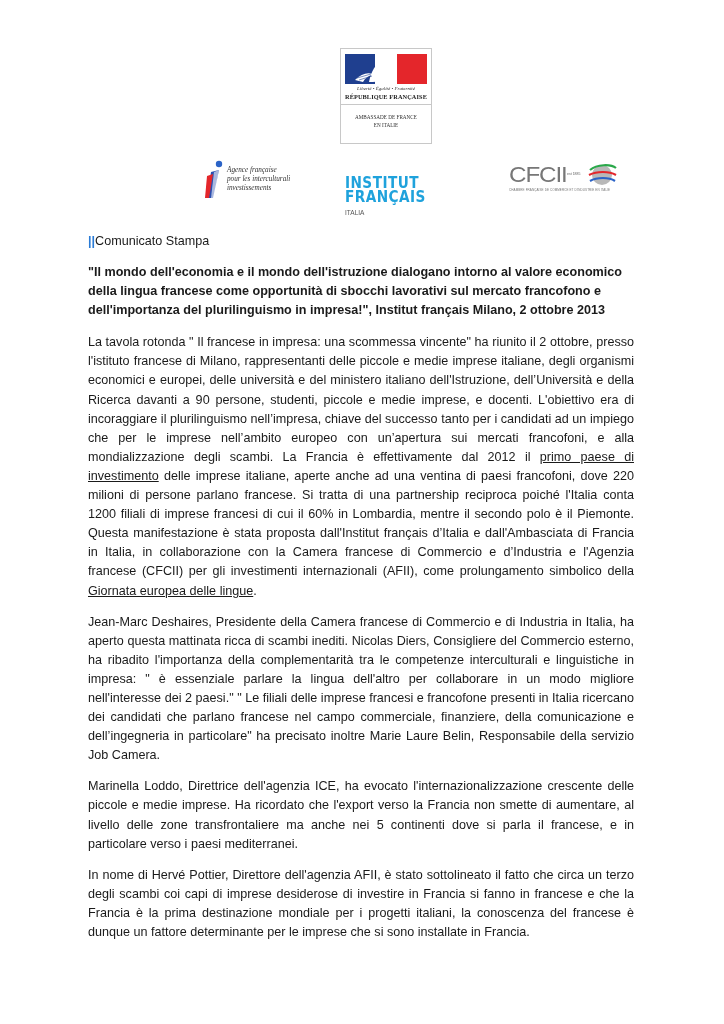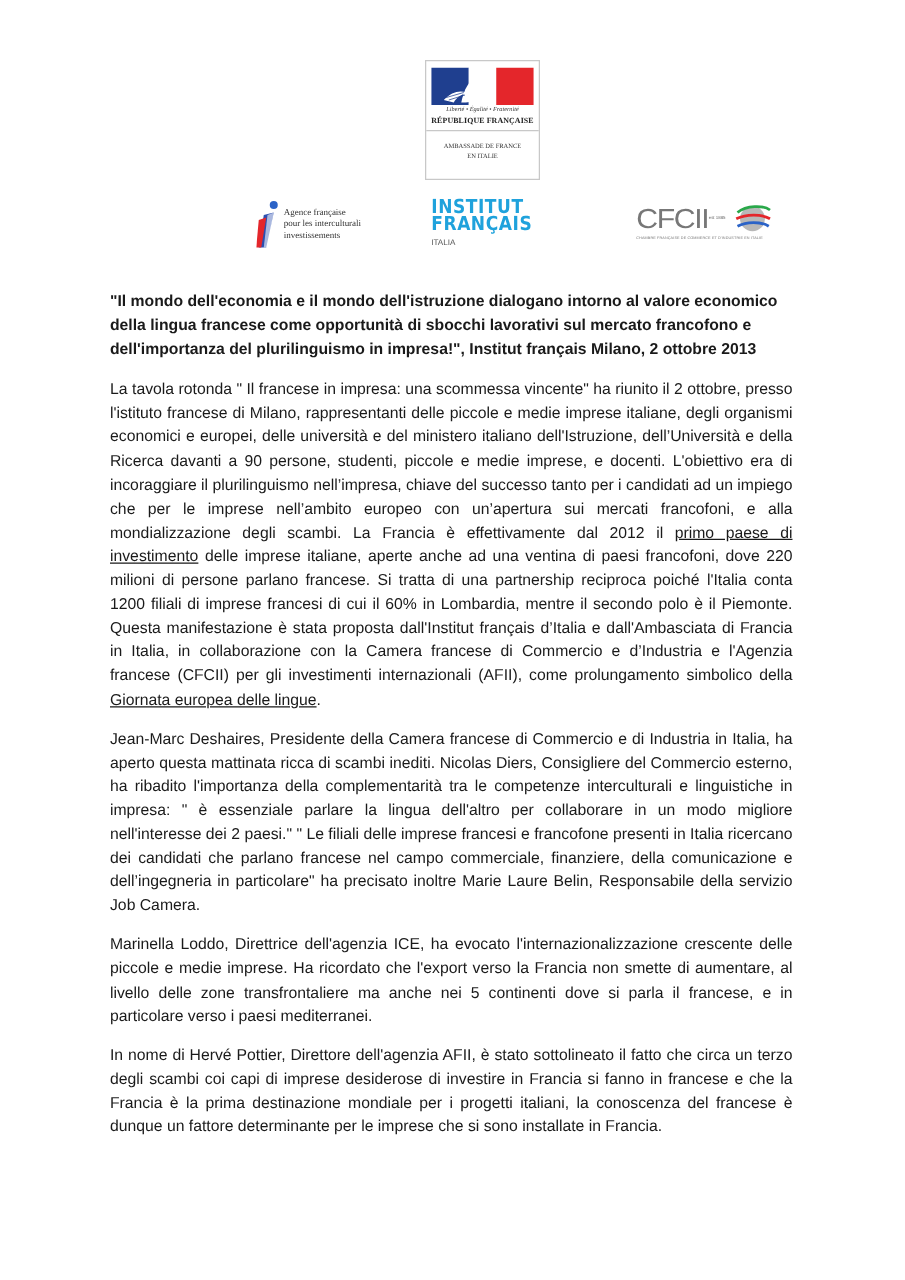--- a/index.html
+++ b/index.html
@@ -15,24 +15,24 @@
   .embassy .rf { position: absolute; left: 0; top: 44px; width: 100%; text-align: center;
                  font-family: "Liberation Serif", serif; font-size: 6.3px; font-weight: bold; color: #222; letter-spacing: 0.1px; }
   .embassy .sep { position: absolute; left: 0; top: 55px; width: 100%; height: 1px; background: #c8c8c8; }
   .embassy .amb { position: absolute; left: 0; top: 64px; width: 100%; text-align: center;
                   font-family: "Liberation Serif", serif; font-size: 5.2px; color: #333; line-height: 8px; }
 
   
   .afii { position: absolute; left: 205px; top: 160px; width: 110px; height: 40px; }
   .afii svg { position: absolute; left: 0; top: 0; }
   .afii .txt { position: absolute; left: 22px; top: 6px; font-family: "Liberation Serif", serif;
-               font-size: 7.2px; line-height: 9px; color: #333; }
+               font-size: 7.2px; line-height: 9px; color: #333; font-style: italic; }
 
   
-  .ifl { position: absolute; left: 345px; top: 158px; width: 90px; height: 50px; }
+  .ifl { position: absolute; left: 345px; top: 176px; width: 90px; height: 50px; }
   .ifl .l1, .ifl .l2 { font-family: "DejaVu Sans", sans-serif; font-weight: bold; color: #1fa2dc;
                        font-size: 15.5px; line-height: 14px; letter-spacing: 0.5px; transform: scaleX(0.88); transform-origin: left; }
   .ifl .l3 { font-family: "Liberation Sans", sans-serif; font-size: 6.5px; color: #555; margin-top: 5px; }
 
   
   .cfcii { position: absolute; left: 472px; top: 162px; width: 110px; height: 34px; margin-left: 37px; }
   .cfcii .big { position: absolute; left: 0; top: 0; font-family: "Liberation Sans", sans-serif;
                 font-size: 22px; color: #777; letter-spacing: -1px; transform: scaleX(1.1); transform-origin: left; }
   .cfcii .yr { position: absolute; left: 58px; top: 10px; font-size: 3.5px; color: #666; }
   .cfcii .sub { position: absolute; left: 0; top: 26px; font-size: 3px; color: #777; white-space: nowrap; letter-spacing: 0.1px; }
@@ -95,20 +95,23 @@
   <svg width="30" height="26" viewBox="0 0 30 26">
     <circle cx="15" cy="13" r="10" fill="#b8b8b8"></circle>
     <path d="M3 8 C10 2 24 2 29 6" stroke="#2aa84a" stroke-width="2.2" fill="none"></path>
     <path d="M2 13 C10 9 22 9 29 13" stroke="#e4262b" stroke-width="2.2" fill="none"></path>
     <path d="M3 19 C10 15 22 15 28 19" stroke="#2b63c7" stroke-width="2.2" fill="none"></path>
   </svg>
   <div class="sub">CHAMBRE FRANÇAISE DE COMMERCE ET D'INDUSTRIE EN ITALIE</div>
 </div>
 
 <div class="content">
+  <div class="label-row">
+    <span class="bars">||</span><span>Comunicato Stampa</span>
+  </div>
   <div class="headline">"Il mondo dell'economia e il mondo dell'istruzione dialogano intorno al valore economico della lingua francese come opportunità di sbocchi lavorativi sul mercato francofono e dell'importanza del plurilinguismo in impresa!", Institut français Milano, 2 ottobre 2013</div>
 
   <p class="para"><span>La tavola rotonda " Il francese in impresa: una scommessa vincente" ha riunito il 2 ottobre, presso l'istituto francese di Milano, rappresentanti delle piccole e medie imprese italiane, degli organismi economici e europei, delle università e del ministero italiano dell'Istruzione, dell’Università e della Ricerca davanti a 90 persone, studenti, piccole e medie imprese, e docenti. L'obiettivo era di incoraggiare il plurilinguismo nell’impresa, chiave del successo tanto per i candidati ad un impiego che per le imprese nell’ambito europeo con un’apertura sui mercati francofoni, e alla mondializzazione degli scambi. La Francia è effettivamente dal 2012 il </span><span class="u">primo paese di investimento</span><span> delle imprese italiane, aperte anche ad una ventina di paesi francofoni, dove 220 milioni di persone parlano francese. Si tratta di una partnership reciproca poiché l'Italia conta 1200 filiali di imprese francesi di cui il 60% in Lombardia, mentre il secondo polo è il Piemonte. Questa manifestazione è stata proposta dall'Institut français d’Italia e dall'Ambasciata di Francia in Italia, in collaborazione con la Camera francese di Commercio e d’Industria e l'Agenzia francese (CFCII) per gli investimenti internazionali (AFII),  come prolungamento  simbolico della </span><span class="u">Giornata europea delle lingue</span><span>.</span></p>
 
   <p class="para">Jean-Marc Deshaires, Presidente della Camera francese di Commercio e di Industria in Italia, ha aperto questa mattinata ricca di scambi inediti. Nicolas Diers, Consigliere del Commercio esterno, ha ribadito l'importanza della complementarità tra le competenze interculturali e linguistiche in impresa: " è essenziale parlare la lingua dell'altro per collaborare in un modo migliore nell'interesse dei 2 paesi." " Le filiali delle imprese francesi e francofone presenti in Italia ricercano dei candidati che parlano francese nel campo commerciale, finanziere, della comunicazione e dell’ingegneria in particolare" ha precisato inoltre Marie Laure Belin, Responsabile della servizio Job Camera.</p>
   <p class="para">Marinella Loddo, Direttrice dell'agenzia ICE, ha evocato l'internazionalizzazione crescente delle piccole e medie imprese. Ha ricordato che l'export verso la Francia non smette di aumentare, al livello delle zone transfrontaliere ma anche nei 5 continenti dove si parla il francese, e in particolare verso i paesi mediterranei.</p>
   <p class="para">In nome di Hervé Pottier, Direttore dell'agenzia AFII, è stato sottolineato il fatto che circa un terzo degli scambi coi capi di imprese desiderose di investire in Francia si fanno in francese e che la Francia è la prima destinazione mondiale per i progetti italiani, la conoscenza del francese è dunque un fattore determinante per le imprese che si sono installate in Francia.</p>
 </div>
 
 </body></html>

